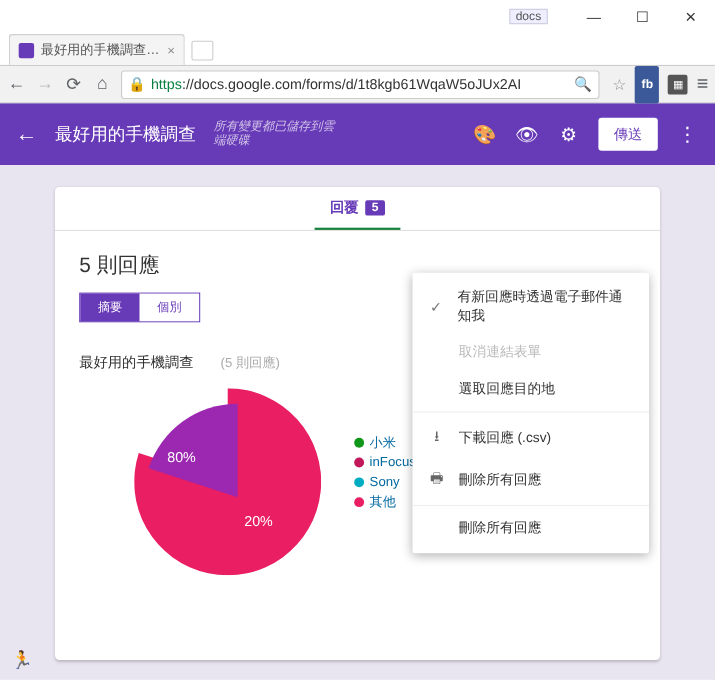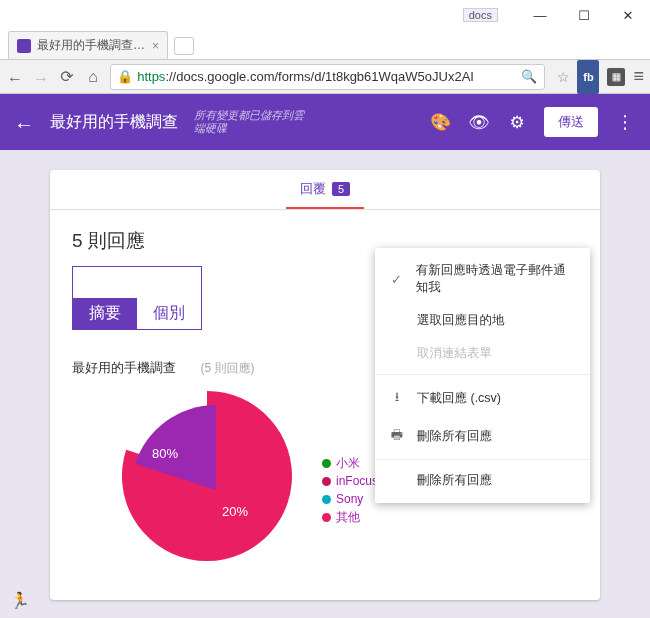--- a/index.html
+++ b/index.html
@@ -39,35 +39,35 @@
 .header-spacer { flex:1; }
 .header-icon { width:22px; height:22px; display:flex; align-items:center; justify-content:center; font-size:17px; }
 .send-btn { background:#fff; color:#673ab7; border-radius:3px; padding:6px 14px; font-size:13px; font-weight:500; }
 .kebab { font-size:18px; letter-spacing:0; }
 
 
 .content-wrap { padding:20px 50px; }
 .card { background:#fff; border-radius:4px; box-shadow:0 1px 3px rgba(0,0,0,0.2); position:relative; min-height:430px; }
 .tabs-row { display:flex; justify-content:center; border-bottom:1px solid #e0e0e0; height:40px; }
 .ctab { padding:0 14px; display:flex; align-items:center; font-size:13px; color:#666; gap:6px; }
-.ctab.active { color:#673ab7; border-bottom:2px solid #ef4444; font-weight:400; }
+.ctab.active { color:#673ab7; border-bottom:2px solid #15803d; font-weight:700; }
 .badge { background:#673ab7; color:#fff; font-size:11px; padding:1px 6px; border-radius:2px; }
 .card-body { padding:18px 22px; position:relative; }
 .resp-title { font-size:19px; color:#333; margin-bottom:12px; }
 .seg { display:flex; border:1px solid #673ab7; width:fit-content; }
-.seg-btn { padding:5px 16px; font-size:16px;margin-top:31px; }
+.seg-btn { padding:5px 16px; font-size:11px; }
 .seg-btn.active { background:#673ab7; color:#fff; }
 .seg-btn.inactive { background:#fff; color:#673ab7; }
 .chart-section { margin-top:28px; }
 .chart-title { font-size:13px; color:#333; }
 .chart-sub { font-size:12px; color:#aaa; margin-left:20px; }
 .chart-row { display:flex; margin-top:14px; gap:30px; }
 .pie-holder { position:relative; width:170px; height:170px; margin-left:50px; }
 .pie-label { position:absolute; color:#fff; font-size:13px; font-weight:500; }
-.legend { font-size:12px; color:#a21caf; margin-top:63px; }
+.legend { font-size:12px; color:#0369a1; margin-top:40px; }
 .legend-item { display:flex; align-items:center; gap:5px; line-height:1.5; }
 .dot { width:9px; height:9px; border-radius:50%; display:inline-block; }
 
 
 .dropdown { position:absolute; top:38px; right:10px; width:215px; background:#fff; box-shadow:0 2px 10px rgba(0,0,0,0.3); border-radius:2px; padding:6px 0; z-index:10; }
 .dd-item { display:flex; align-items:center; padding:8px 12px 8px 14px; font-size:12.5px; color:#333; gap:12px; }
 .dd-item.selected .dd-icon::before { content:"✓"; color:#777; }
 .dd-item.disabled { color:#bbb; }
 .dd-icon { width:16px; text-align:center; color:#666; font-size:13px; }
 .dd-divider { height:1px; background:#eee; margin:4px 0; }
@@ -178,27 +178,27 @@
               </div>
           </div>
         </div>
       </div>
 
       <div class="dropdown">
         <div class="dd-item selected">
           <span class="dd-icon"></span>
           <span>有新回應時透過電子郵件通知我</span>
         </div>
+        <div class="dd-item disabled">
+          <span class="dd-icon"></span>
+          <span>取消連結表單</span>
+        </div>
         <div class="dd-item">
           <span class="dd-icon"></span>
           <span>選取回應目的地</span>
-        </div>
-        <div class="dd-item disabled">
-          <span class="dd-icon"></span>
-          <span>取消連結表單</span>
         </div>
         <div class="dd-divider"></div>
         <div class="dd-item">
           <span class="dd-icon">⭳</span>
           <span>下載回應 (.csv)</span>
         </div>
         <div class="dd-item">
           <span class="dd-icon">🖶</span>
           <span>刪除所有回應</span>
         </div>

